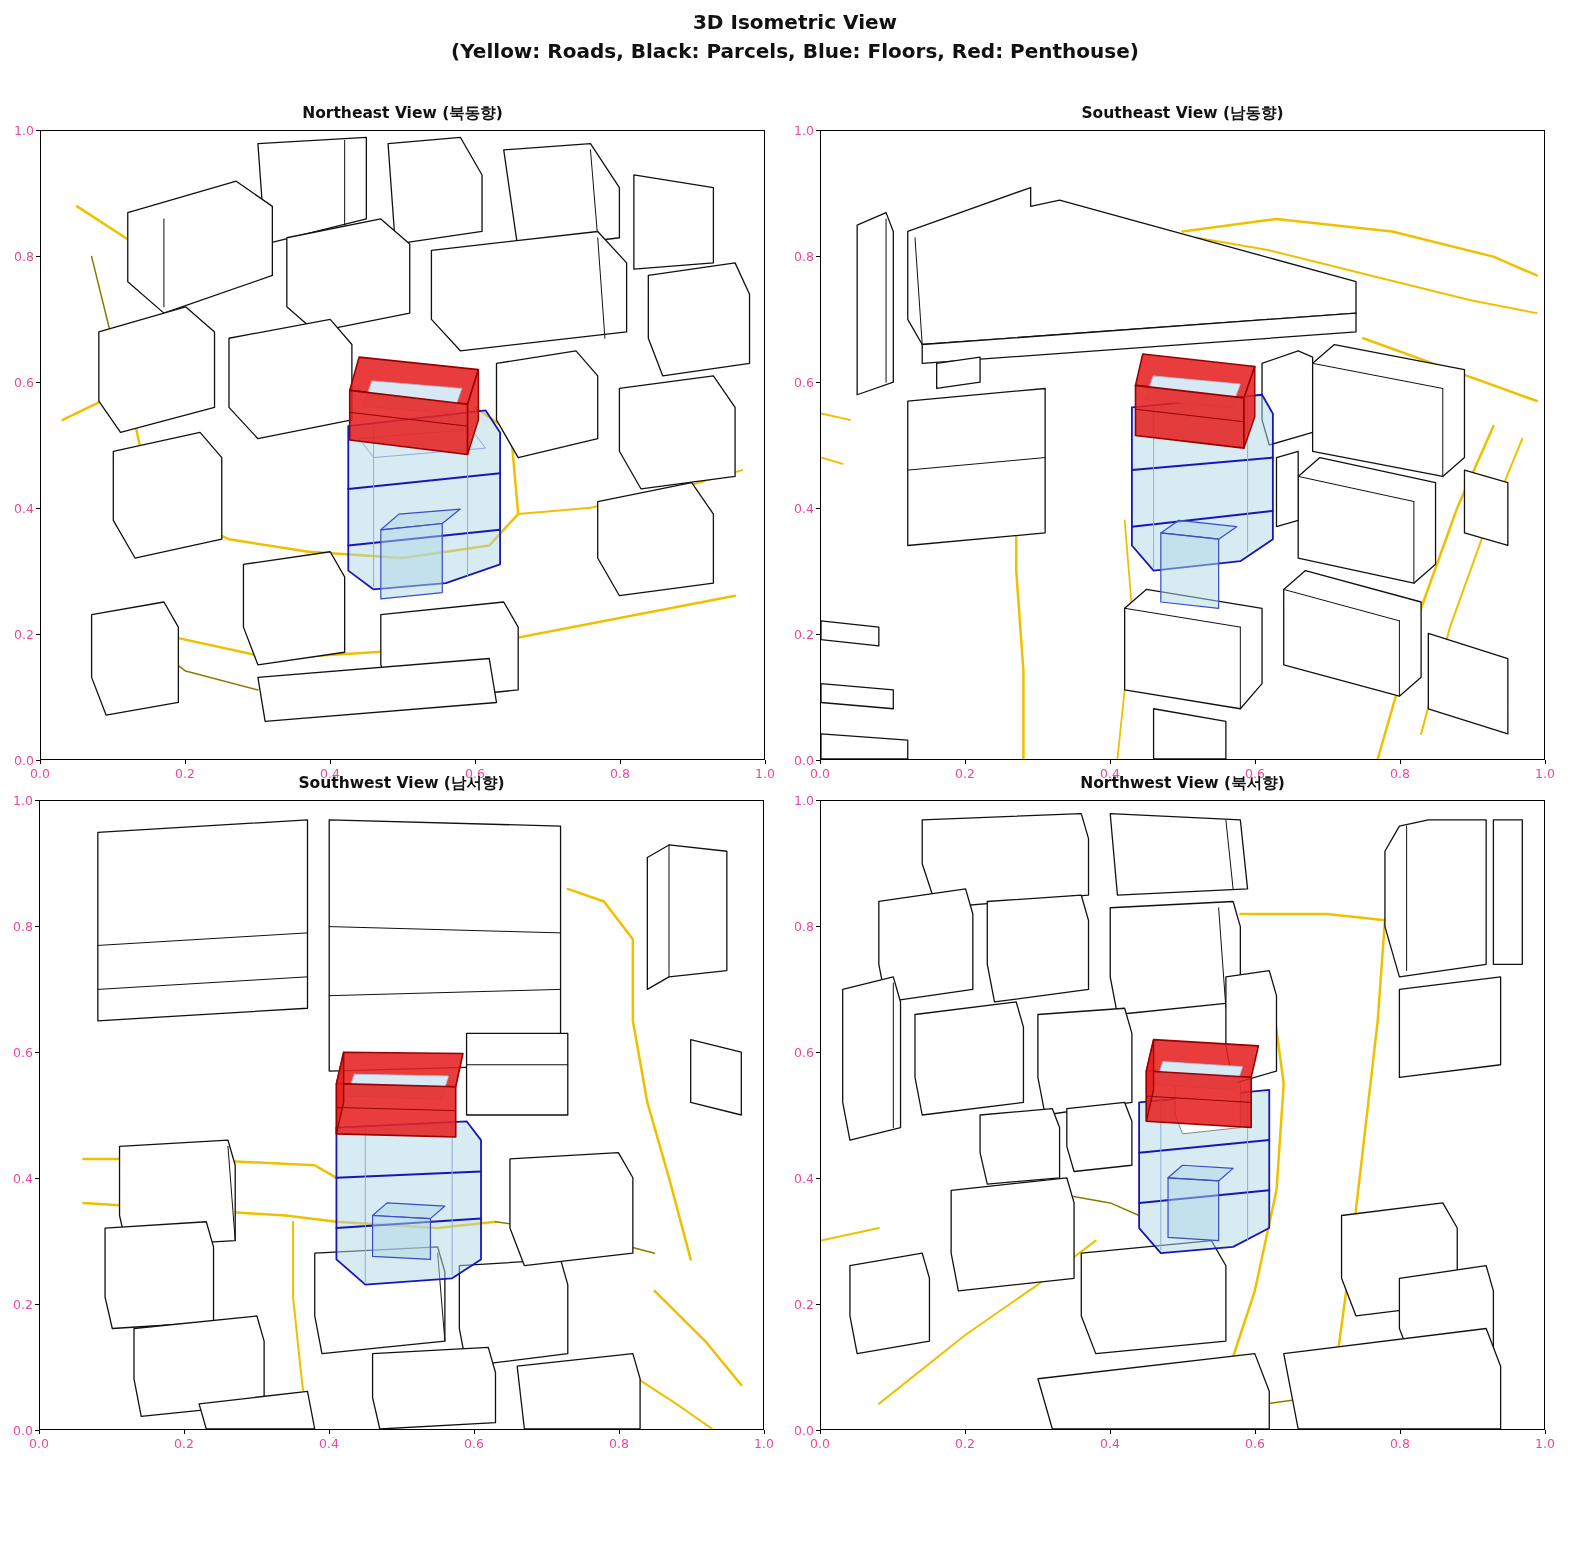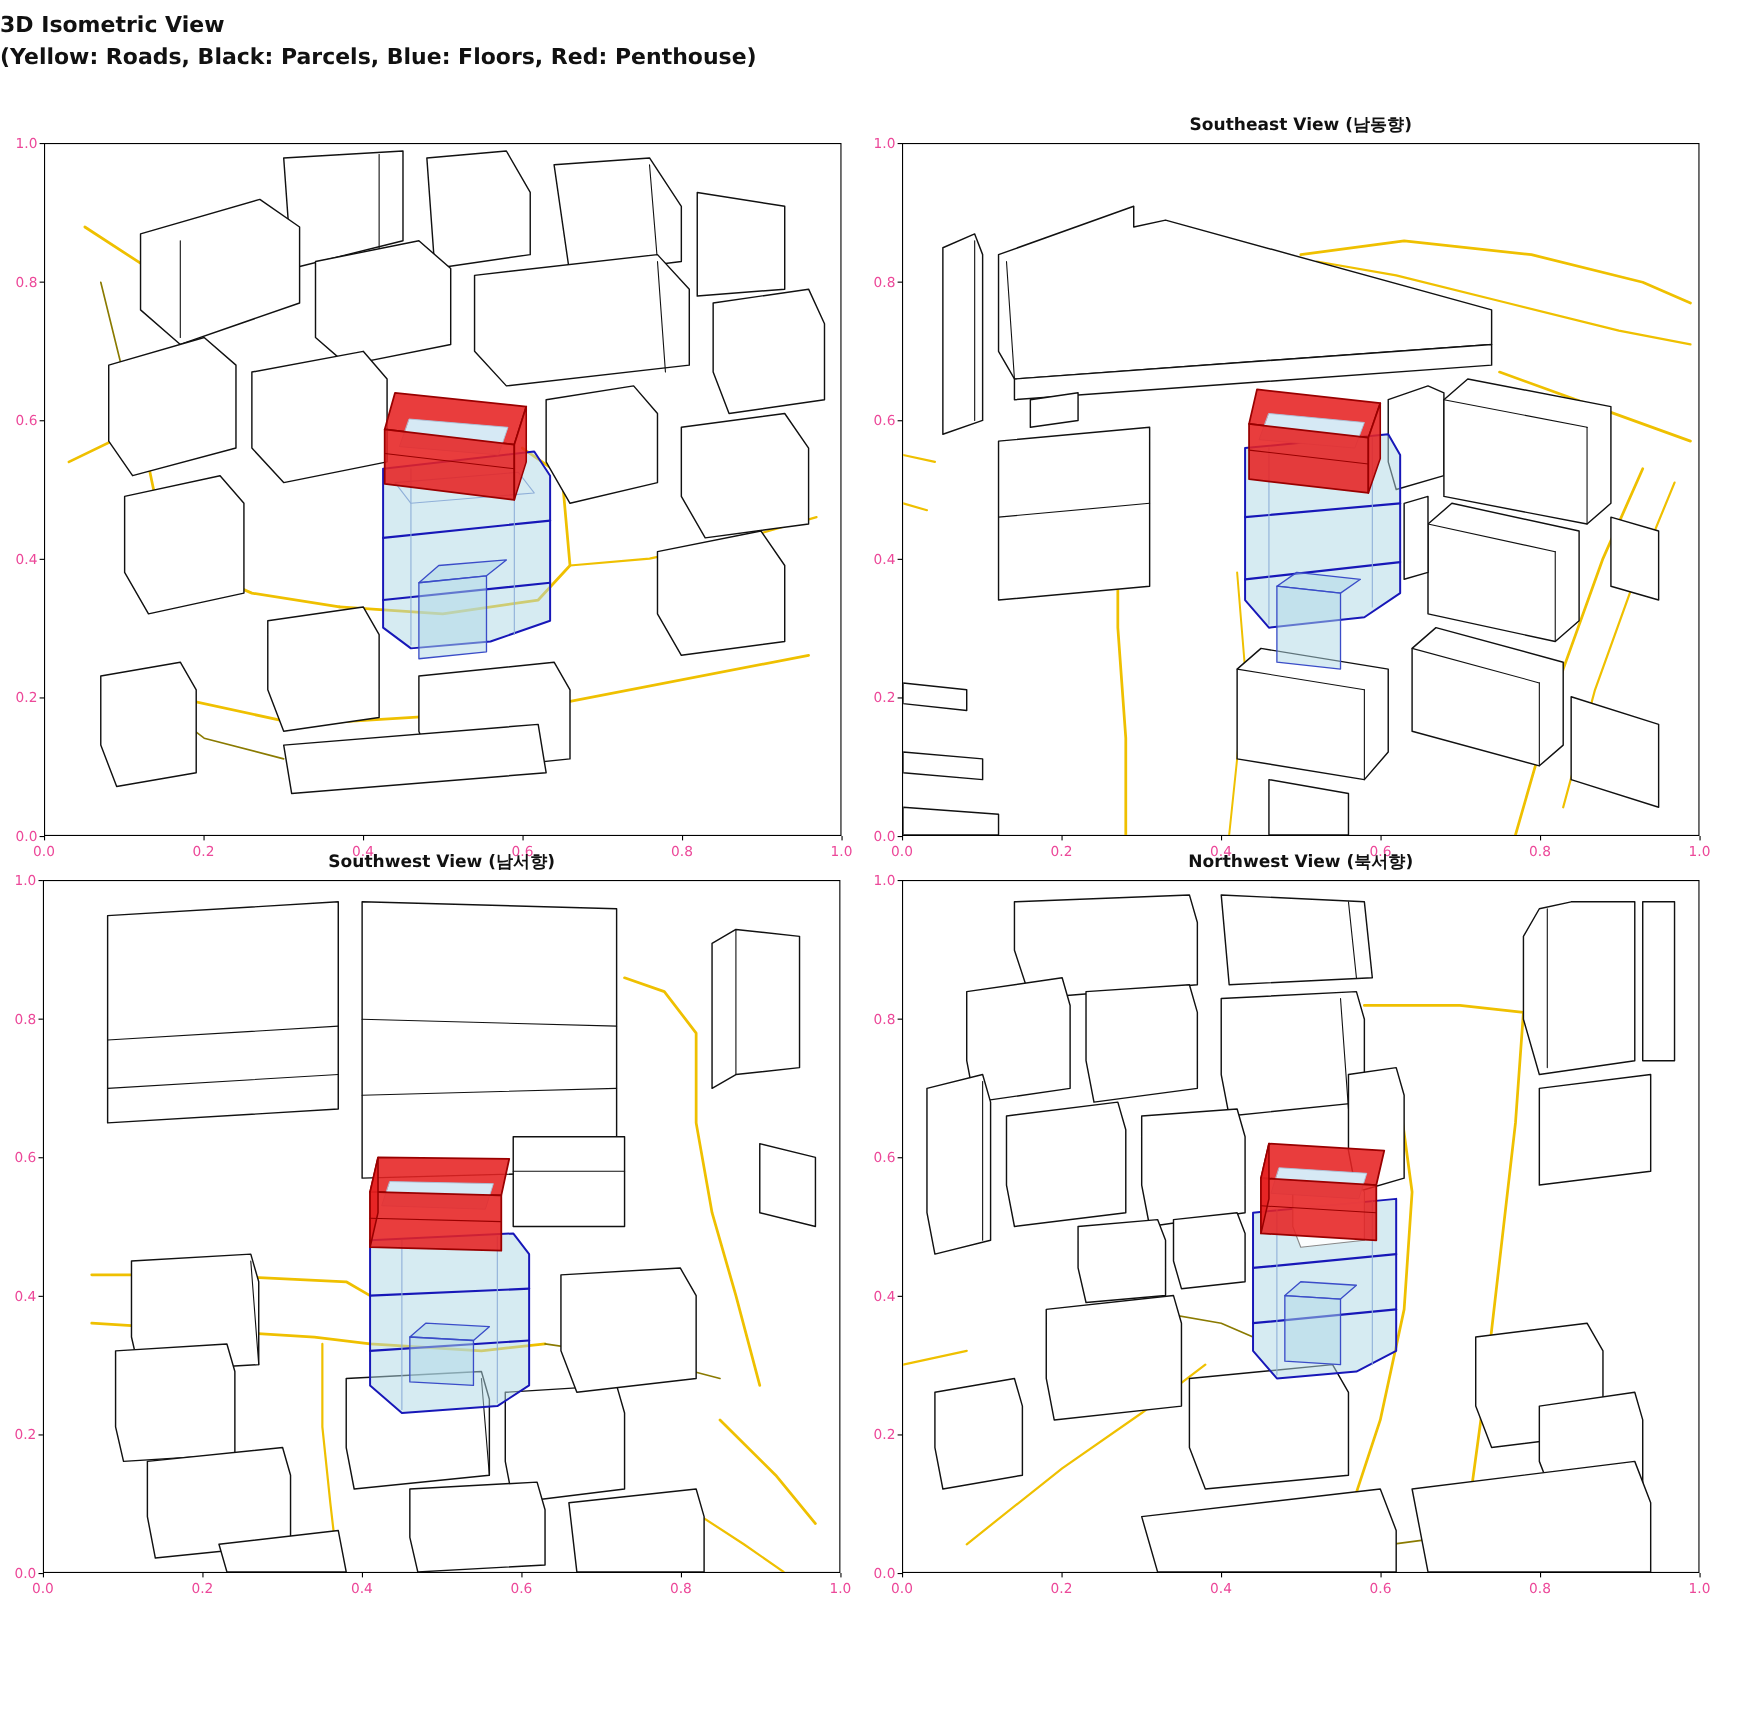--- a/index.html
+++ b/index.html
@@ -1,18 +1,18 @@
 <!DOCTYPE html>
 <html><head>
 <meta charset="utf-8">
 <style>
   html,body{margin:0;padding:0;background:#ffffff;}
   .fig{position:relative;width:1590px;height:1560px;background:#ffffff;
        font-family:"DejaVu Sans","Liberation Sans",sans-serif;color:#111;}
-  .title{position:absolute;left:0;top:8px;width:100%;text-align:left;
+  .title{position:absolute;left:0;top:8px;width:100%;text-align:center;
          font-size:20px;font-weight:bold;line-height:1.45;}
   .panel{position:absolute;width:725px;height:630px;}
   .plot{position:absolute;left:0;top:0;width:725px;height:630px;
         border:1px solid #000;background:#fff;box-sizing:border-box;overflow:hidden;}
   .plot svg{display:block;width:100%;height:100%;}
   .ptitle{position:absolute;left:0;top:-27px;width:100%;text-align:center;
           font-size:15.5px;font-weight:bold;white-space:nowrap;}
   .tick-label{position:absolute;font-size:12.5px;color:#ec4899;white-space:nowrap;}
   .xl{transform:translateX(-50%);}
   .yl{transform:translateY(-50%);text-align:right;width:34px;}
@@ -24,20 +24,21 @@
 </head>
 <body>
 
 <div class="fig">
   <div class="title">
     <div>3D Isometric View</div>
     <div>(Yellow: Roads, Black: Parcels, Blue: Floors, Red: Penthouse)</div>
   </div>
 
   <div class="panel" style="left: 40px; top: 130px;">
+    <div class="ptitle">Northeast View (북동향)</div>
     <div class="plot">
         <svg viewBox="0 0 100 100" preserveAspectRatio="none">
           <polyline points="5,12 13,18 20,13" fill="none" stroke="#EFC000" stroke-width="2.5" stroke-linejoin="round" stroke-linecap="round" vector-effect="non-scaling-stroke" style="vector-effect: non-scaling-stroke;"></polyline>
           <polyline points="3,46 12,41 14,52 18,61 26,65 37,67" fill="none" stroke="#EFC000" stroke-width="2.5" stroke-linejoin="round" stroke-linecap="round" vector-effect="non-scaling-stroke" style="vector-effect: non-scaling-stroke;"></polyline>
           <polyline points="37,67 50,68 62,66 66,61 65,48 60,44" fill="none" stroke="#EFC000" stroke-width="2.5" stroke-linejoin="round" stroke-linecap="round" vector-effect="non-scaling-stroke" style="vector-effect: non-scaling-stroke;"></polyline>
           <polyline points="12,79 32,84 60,82 96,74" fill="none" stroke="#EFC000" stroke-width="2.5" stroke-linejoin="round" stroke-linecap="round" vector-effect="non-scaling-stroke" style="vector-effect: non-scaling-stroke;"></polyline>
           <polyline points="66,61 76,60 88,57 97,54" fill="none" stroke="#EFC000" stroke-width="2" stroke-linejoin="round" stroke-linecap="round" vector-effect="non-scaling-stroke" style="vector-effect: non-scaling-stroke;"></polyline>
           <polyline points="93,29 97,35" fill="none" stroke="#EFC000" stroke-width="2" stroke-linejoin="round" stroke-linecap="round" vector-effect="non-scaling-stroke" style="vector-effect: non-scaling-stroke;"></polyline>
           <polyline points="7,20 10,34 13,46" fill="none" stroke="#8a7a00" stroke-width="1.5" stroke-linejoin="round" stroke-linecap="round" vector-effect="non-scaling-stroke" style="vector-effect: non-scaling-stroke;"></polyline>
           <polyline points="12,79 20,86 30,89" fill="none" stroke="#8a7a00" stroke-width="1.5" stroke-linejoin="round" stroke-linecap="round" vector-effect="non-scaling-stroke" style="vector-effect: non-scaling-stroke;"></polyline>

